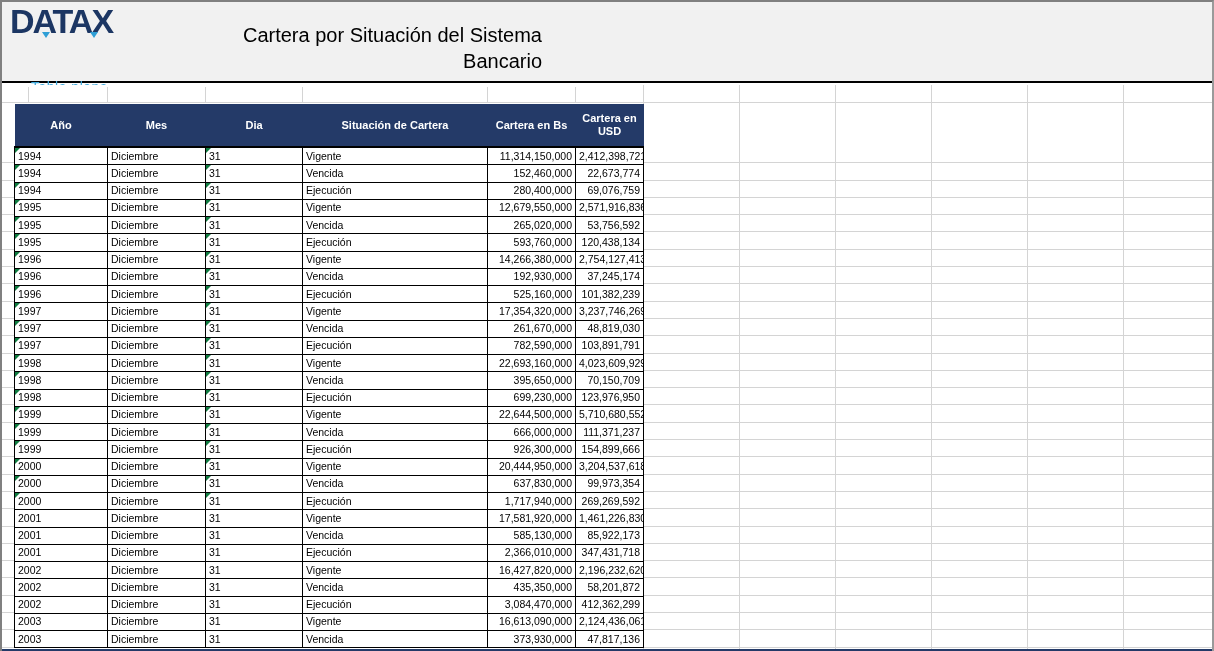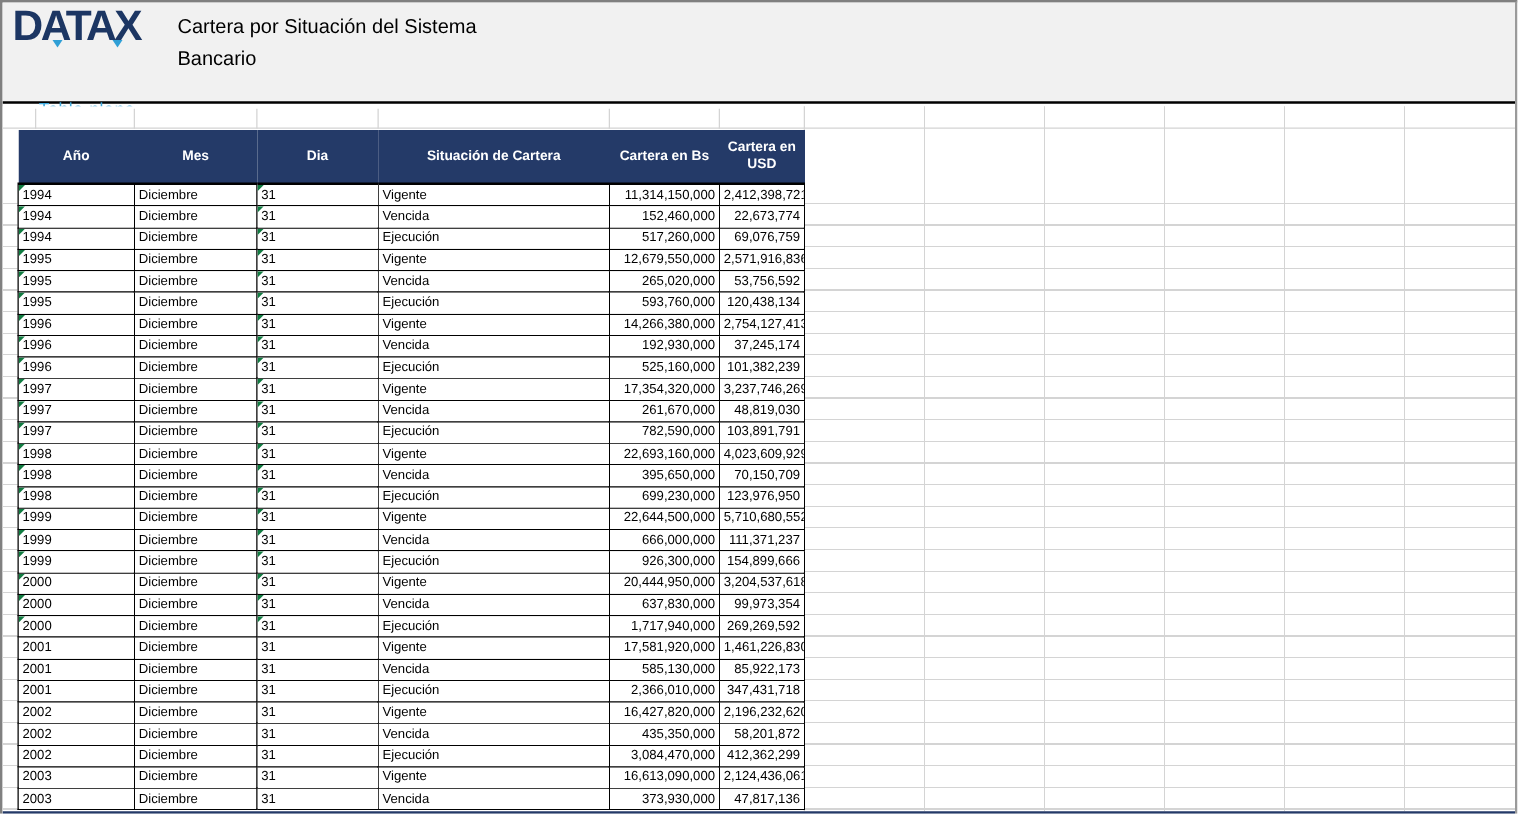--- a/index.html
+++ b/index.html
@@ -17,22 +17,22 @@
   }
   .logo{position:absolute;left:8px;top:1px;width:120px;height:60px;}
   .logo-word{
     font-size:34px;font-weight:700;letter-spacing:-2px;color:#1c3663;line-height:36px;
   }
   .logo-accent{position:absolute;width:0;height:0;border-left:4px solid transparent;border-right:4px solid transparent;border-top:6px solid #2f9fd6;}
   .logo-accent.a1{left:32px;top:29px;}
   .logo-accent.a2{left:80px;top:29px;}
   .logo-sub{position:absolute;left:21px;top:38px;font-size:14px;color:#3fa9dc;letter-spacing:0.5px;margin-top:38px;}
   .report-title{
-    position:absolute;left:140px;top:7px;width:400px;text-align:left;
-    font-size:16px;color:#000;line-height:26px;
+    position:absolute;left:140px;top:20px;width:400px;text-align:right;
+    font-size:20px;color:#000;line-height:26px;
   }
   
   .sheet{position:absolute;left:0;top:83px;width:1214px;height:568px;background:#fff;}
   .hline-top{position:absolute;left:0;top:17px;width:100%;height:1px;background:#d4d4d4;}
   .vtick{position:absolute;top:2px;height:16px;width:1px;background:#d4d4d4;}
   .grid-right{
     position:absolute;left:641px;top:0;width:573px;height:564px;
     border-left:1px solid #d4d4d4;box-sizing:border-box;
     background-image:repeating-linear-gradient(to right,transparent 0 95px,#d4d4d4 95px 96px);
   }
@@ -133,21 +133,21 @@
             <td class="txt">31<span class="flag"></span></td>
             <td class="txt">Vencida</td>
             <td class="num">152,460,000</td>
             <td class="num">22,673,774</td>
           </tr>
           <tr>
             <td class="txt">1994<span class="flag"></span></td>
             <td class="txt">Diciembre</td>
             <td class="txt">31<span class="flag"></span></td>
             <td class="txt">Ejecución</td>
-            <td class="num">517,260,000</td>
+            <td class="num">280,400,000</td>
             <td class="num">69,076,759</td>
           </tr>
           <tr>
             <td class="txt">1995<span class="flag"></span></td>
             <td class="txt">Diciembre</td>
             <td class="txt">31<span class="flag"></span></td>
             <td class="txt">Vigente</td>
             <td class="num">12,679,550,000</td>
             <td class="num">2,571,916,836</td>
           </tr>

